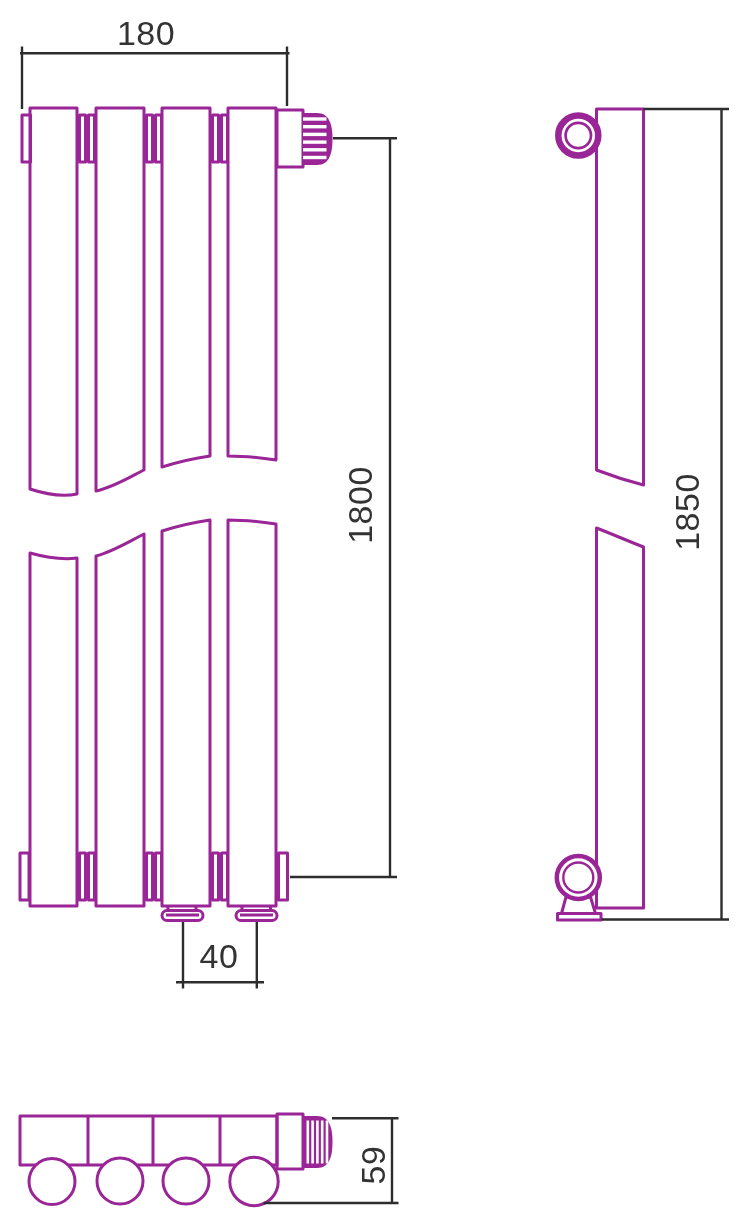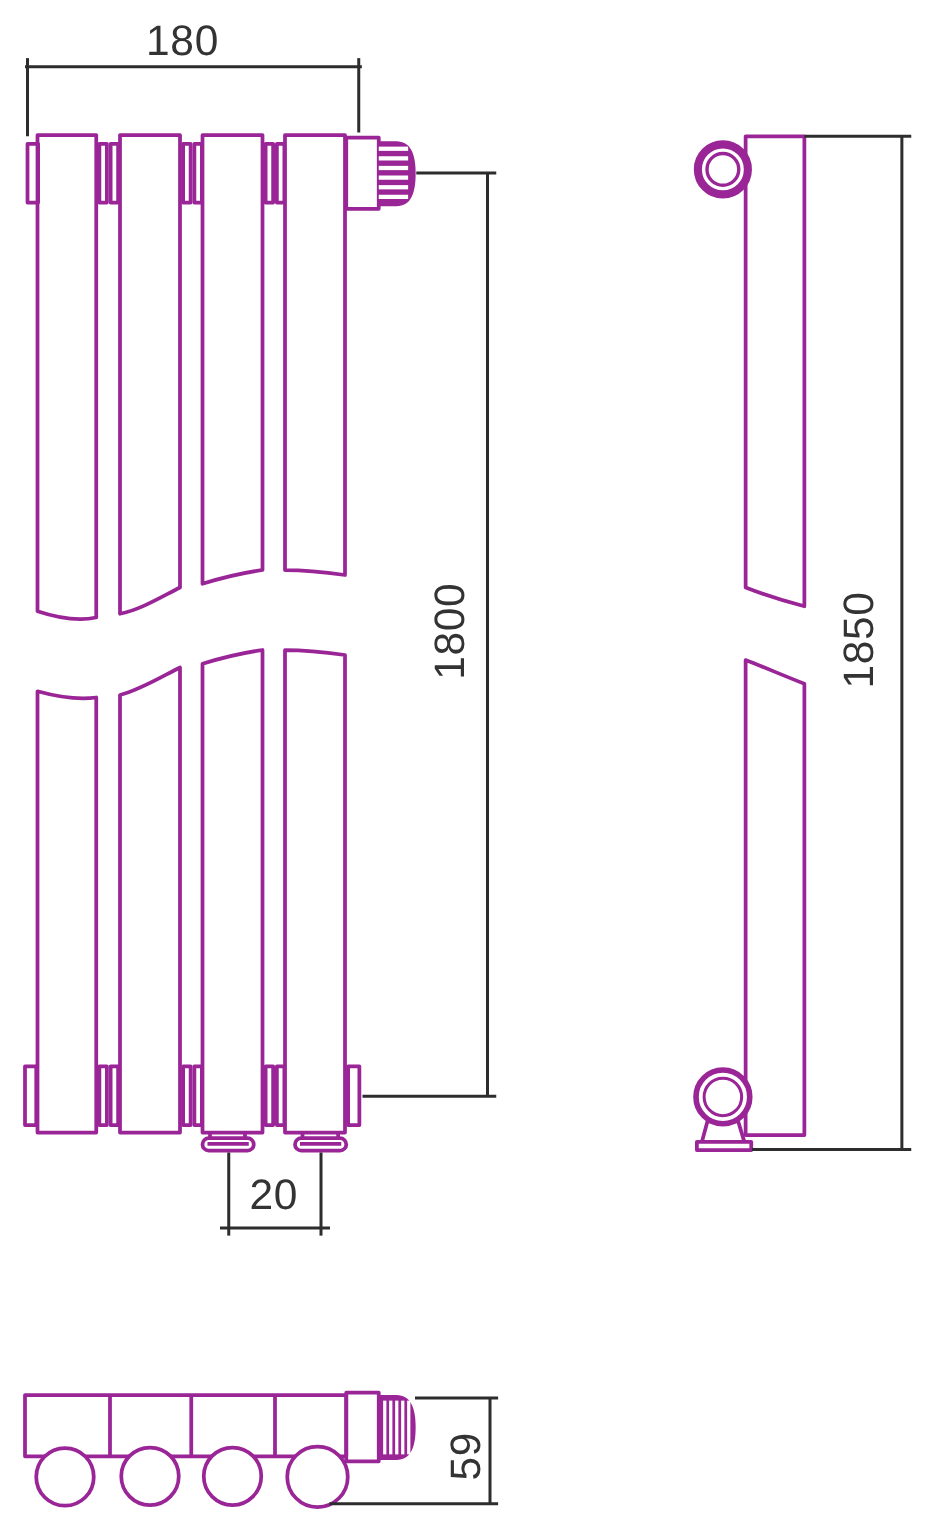--- a/index.html
+++ b/index.html
@@ -188,17 +188,17 @@
       </g>
     </g>
   </svg>
 
   <div class="dim-label" style="left:146px;top:33px;">180</div>
 
   <div class="dim-label vertical" style="left:360px;top:505px;">1800</div>
 
   <div class="dim-label vertical" style="left:687px;top:512px;">1850</div>
 
-  <div class="dim-label" style="left:219px;top:956px;">20</div>
+  <div class="dim-label" style="left:219px;top:956px;">40</div>
 
   <div class="dim-label vertical" style="left:373px;top:1165px;">59</div>
 
 </div>
 
 </body></html>

